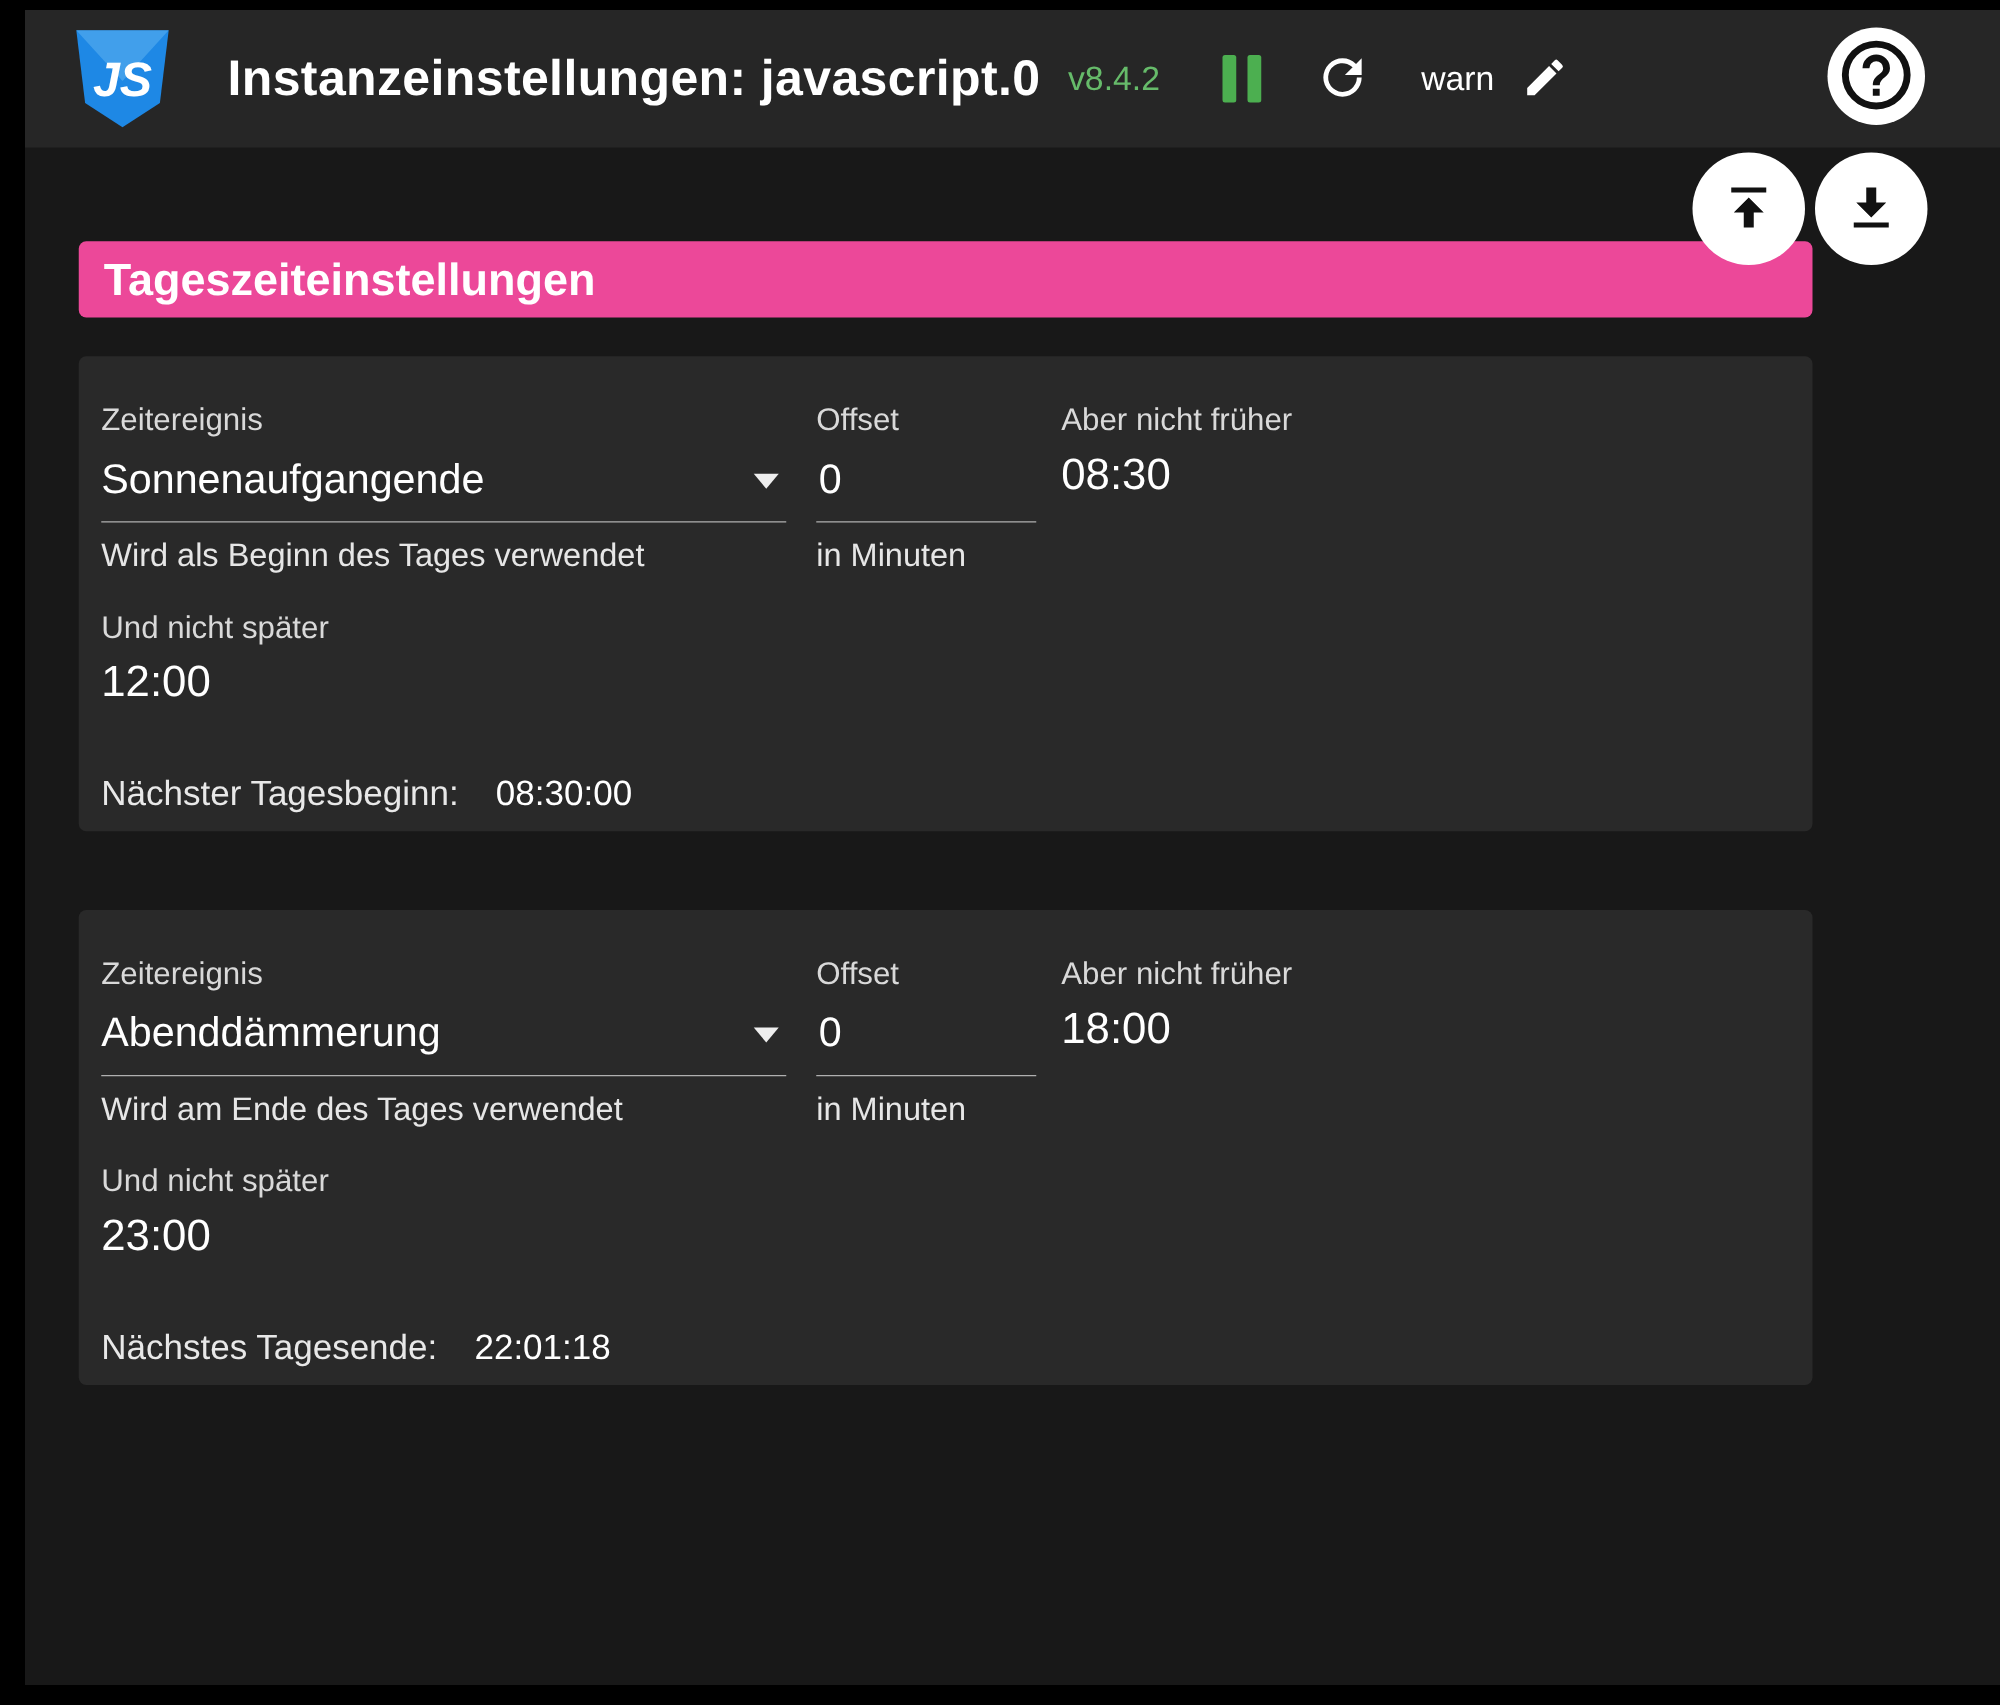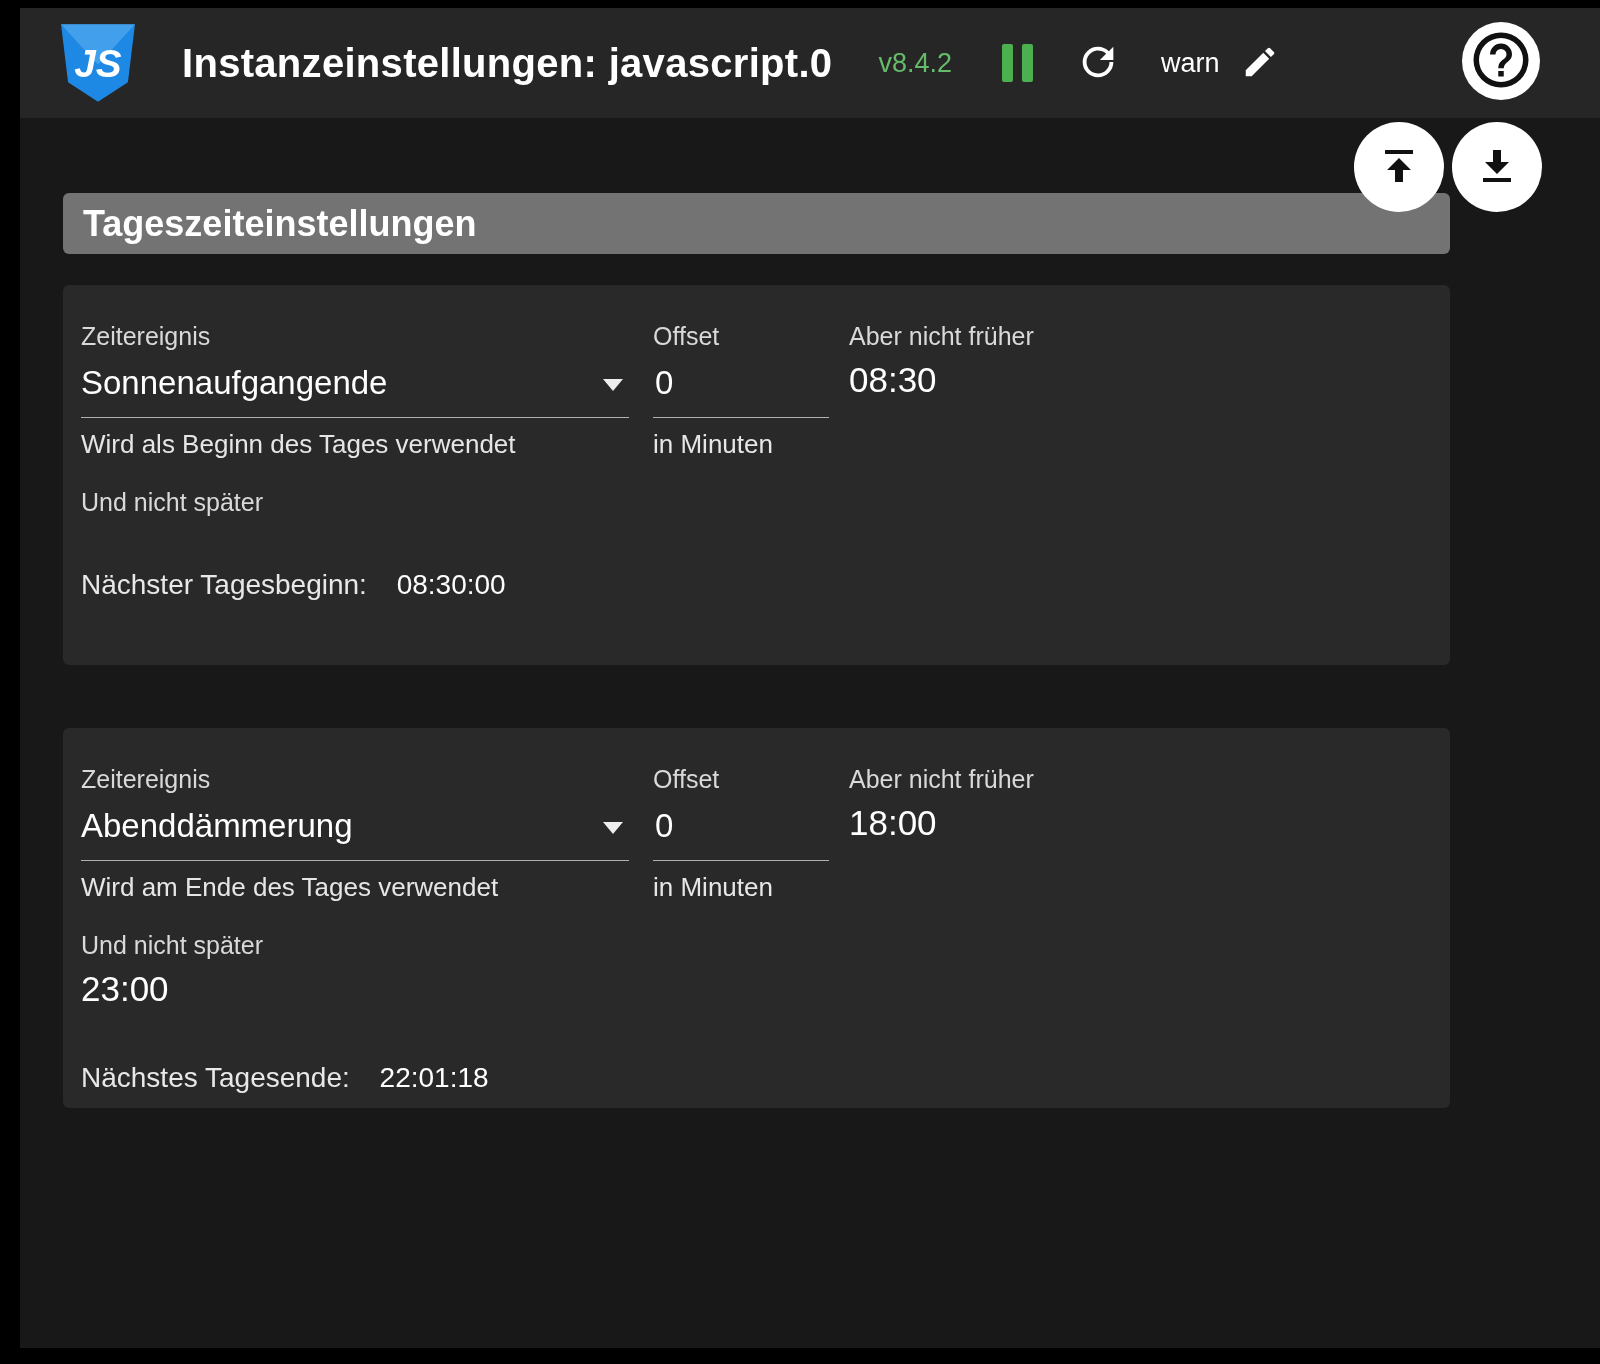--- a/index.html
+++ b/index.html
@@ -24,21 +24,21 @@
     background:#262626;
     display:flex; align-items:center;
     padding:0 180px 0 34px;
   }
   .logo { width:88px; height:88px; flex:0 0 auto; }
   .logo svg { width:100%; height:100%; display:block; }
   .title {
     font-size:40px; font-weight:700; color:#fff;
     margin-left:40px; letter-spacing:0.3px; white-space:nowrap;
   }
-  .version { color:#66bb6a; font-size:27px; font-weight:500; margin-left:46px; }
+  .version { color:#66bb6a; font-size:27px; font-weight:500; margin-left:22px; }
   .icon-btn { background:none; border:none; padding:0; cursor:pointer; display:flex; align-items:center; }
   .pause-btn { margin-left:50px; }
   .pause-bars { display:flex; gap:9px; }
   .pause-bars i { display:block; width:11px; height:38px; background:#4caf50; border-radius:2px; }
   .refresh-btn { margin-left:42px; }
   .refresh-btn svg { width:46px; height:46px; }
   .loglevel { font-size:27px; color:#fff; margin-left:40px; }
   .edit-btn { margin-left:22px; }
   .edit-btn svg { width:38px; height:38px; }
   .help-btn {
@@ -86,21 +86,21 @@
     background:#2196f3;
     display:flex; align-items:center; justify-content:center;
     flex:0 0 auto;
   }
   .checkbox svg { width:28px; height:28px; }
   .checkbox-label { font-size:33px; color:#fff; margin-left:28px; }
 
   .section-header {
     margin:75px 0 0 43px;
     width:1387px; height:61px;
-    background:#737373; border-radius:6px;
+    background:#ec4899; border-radius:6px;
     display:flex; align-items:center;
     padding-left:20px;
     font-size:36px; font-weight:700; color:#fff;
   }
 
   .card {
     margin-left:43px; width:1387px; height:380px;
     background:#292929; border-radius:6px;
     padding:36px 20px 22px 18px;
     overflow:hidden;
@@ -239,20 +239,21 @@
         </div>
         <div class="fhelper">in Minuten</div>
       </div>
       <div class="field-time">
         <div class="flabel">Aber nicht früher</div>
         <div class="time-value">08:30</div>
       </div>
     </div>
     <div class="field-later">
       <div class="flabel">Und nicht später</div>
+      <div class="time-value">12:00</div>
     </div>
     <div class="next-row">
       <span class="next-label">Nächster Tagesbeginn:</span>
       <span class="next-value">08:30:00</span>
     </div>
   </section>
 
   
   <section class="card second">
     <div class="fields-row">

